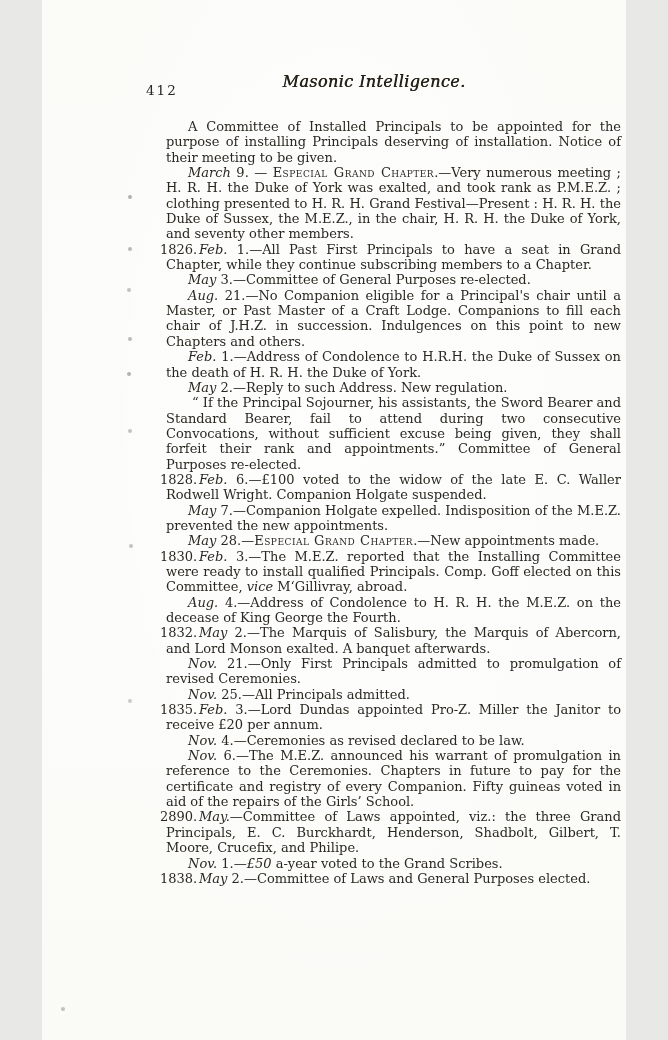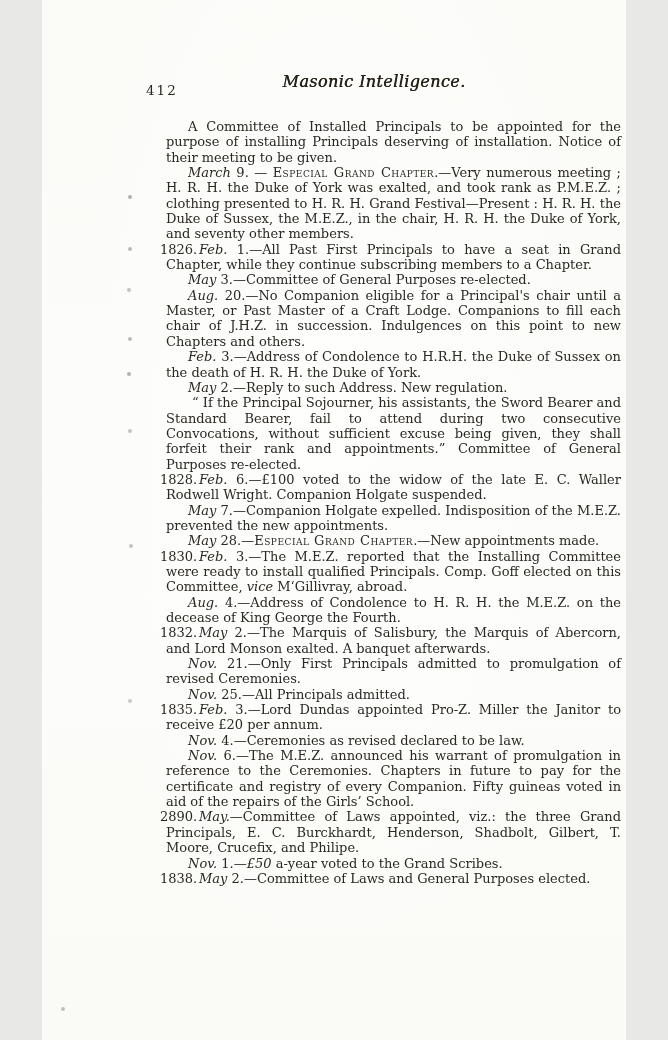--- a/index.html
+++ b/index.html
@@ -53,22 +53,22 @@
 
 <div class="page">
   <div class="specks"></div>
   <div class="page-number">412</div>
   <div class="page-title">Masonic Intelligence.</div>
   <div class="content">
       <p class="para opening"><span>A Committee of Installed Principals to be appointed for the purpose of installing Principals deserving of installation.  Notice of their meeting to be given.</span></p>
       <p class="para sub"><span class="i">March</span><span> 9. — </span><span class="sc">Especial Grand Chapter</span><span>.—Very numerous meeting ; H. R. H. the Duke of York was exalted, and took rank as P.M.E.Z. ; clothing presented to H. R. H.  Grand Festival—Present :  H. R. H. the Duke of Sussex, the M.E.Z., in the chair, H. R. H. the Duke of York, and seventy other members.</span></p>
       <p class="para yearp"><span class="year">1826.</span><span class="i">Feb.</span><span> 1.—All Past First Principals to have a seat in Grand Chapter, while they continue subscribing members to a Chapter.</span></p>
       <p class="para sub"><span class="i">May</span><span> 3.—Committee of General Purposes re-elected.</span></p>
-      <p class="para sub"><span class="i">Aug.</span><span> 20.—No Companion eligible for a Principal's chair until a Master, or Past Master of a Craft Lodge.  Companions to fill each chair of J.H.Z. in succession.  Indulgences on this point to new Chapters and others.</span></p>
-      <p class="para sub"><span class="i">Feb.</span><span> 3.—Address of Condolence to H.R.H. the Duke of Sussex on the death of H. R. H. the Duke of York.</span></p>
+      <p class="para sub"><span class="i">Aug.</span><span> 21.—No Companion eligible for a Principal's chair until a Master, or Past Master of a Craft Lodge.  Companions to fill each chair of J.H.Z. in succession.  Indulgences on this point to new Chapters and others.</span></p>
+      <p class="para sub"><span class="i">Feb.</span><span> 1.—Address of Condolence to H.R.H. the Duke of Sussex on the death of H. R. H. the Duke of York.</span></p>
       <p class="para sub"><span class="i">May</span><span> 2.—Reply to such Address.  New regulation.</span></p>
       <p class="para quote"><span>“ If the Principal Sojourner, his assistants, the Sword Bearer and Standard Bearer, fail to attend during two consecutive Convocations, without sufficient excuse being given, they shall forfeit their rank and appointments.”  Committee of General Purposes re-elected.</span></p>
       <p class="para yearp"><span class="year">1828.</span><span class="i">Feb.</span><span> 6.—£100 voted to the widow of the late E. C. Waller Rodwell Wright.  Companion Holgate suspended.</span></p>
       <p class="para sub"><span class="i">May</span><span> 7.—Companion Holgate expelled.  Indisposition of the M.E.Z. prevented the new appointments.</span></p>
       <p class="para sub"><span class="i">May</span><span> 28.—</span><span class="sc">Especial Grand Chapter</span><span>.—New appointments made.</span></p>
       <p class="para yearp"><span class="year">1830.</span><span class="i">Feb.</span><span> 3.—The M.E.Z. reported that the Installing Committee were ready to install qualified Principals.  Comp. Goff elected on this Committee, </span><span class="i">vice</span><span> M‘Gillivray, abroad.</span></p>
       <p class="para sub"><span class="i">Aug.</span><span> 4.—Address of Condolence to H. R. H. the M.E.Z. on the decease of King George the Fourth.</span></p>
       <p class="para yearp"><span class="year">1832.</span><span class="i">May</span><span> 2.—The Marquis of Salisbury, the Marquis of Abercorn, and Lord Monson exalted.  A banquet afterwards.</span></p>
       <p class="para sub"><span class="i">Nov.</span><span> 21.—Only First Principals admitted to promulgation of revised Ceremonies.</span></p>
       <p class="para sub"><span class="i">Nov.</span><span> 25.—All Principals admitted.</span></p>

